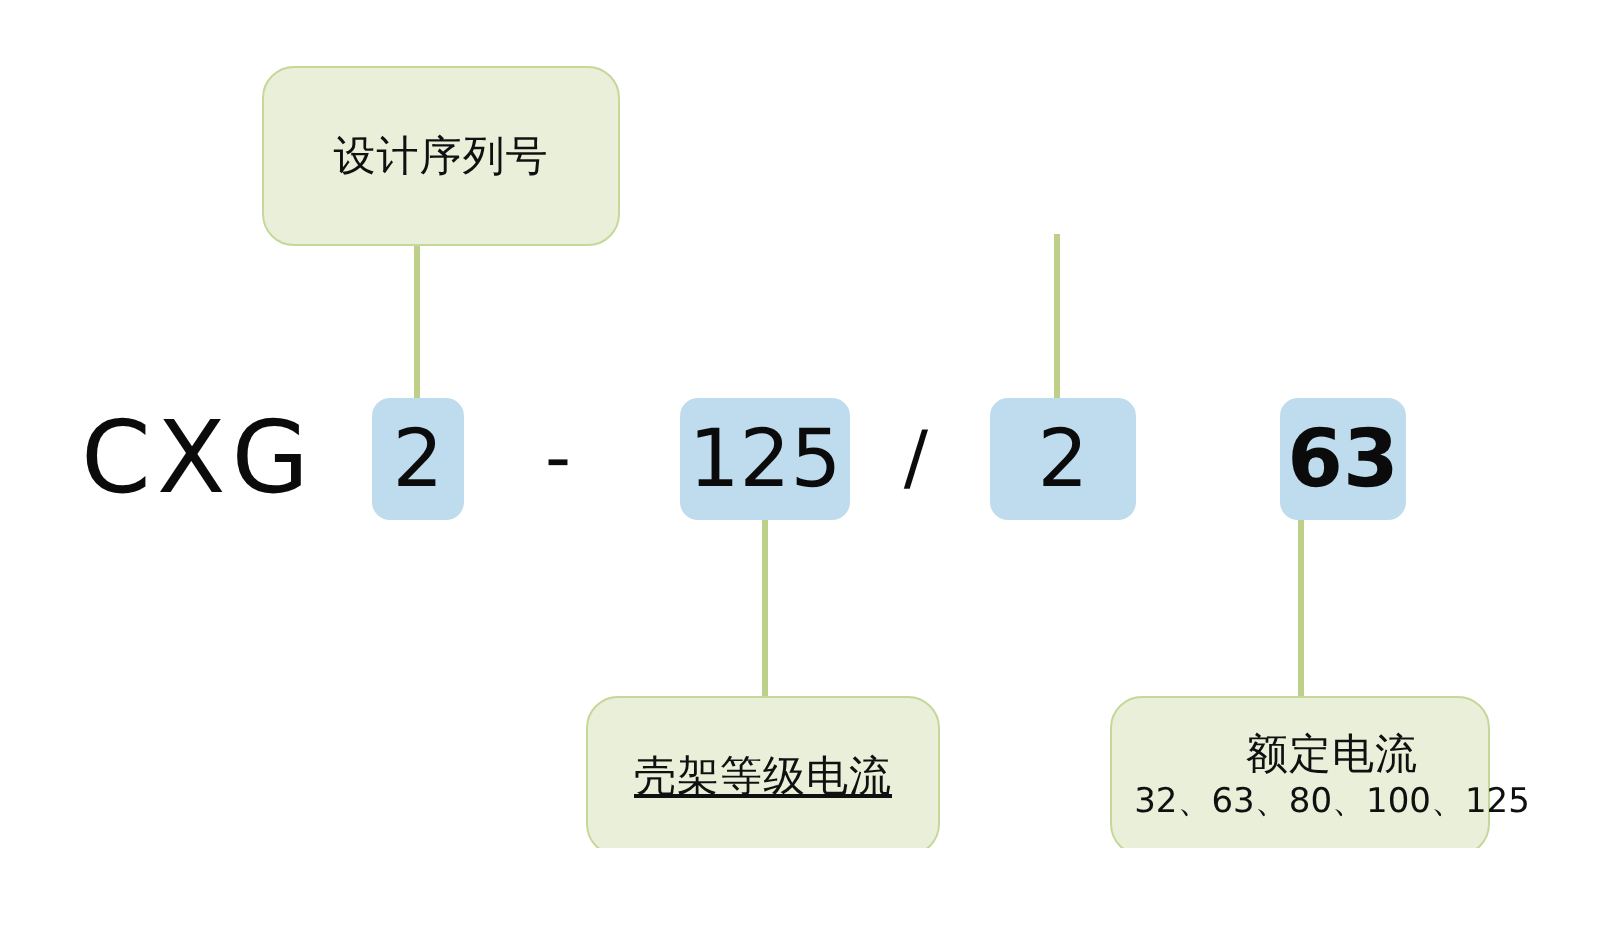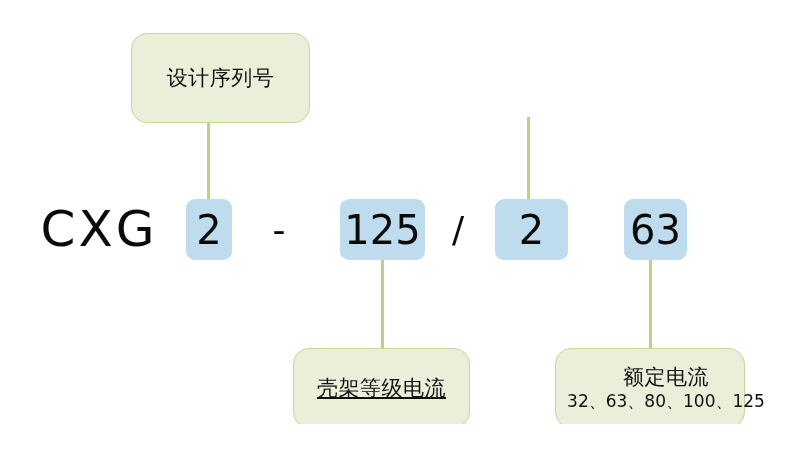--- a/index.html
+++ b/index.html
@@ -130,17 +130,17 @@
     <span class="code-token boxed" style="left:186px; width:46px;">2</span>
 
     <span class="code-token sep" style="left:264px; width:30px;">-</span>
 
     <span class="code-token boxed" style="left:340px; width:85px;">125</span>
 
     <span class="code-token sep" style="left:443px; width:30px;">/</span>
 
     <span class="code-token boxed" style="left:495px; width:73px;">2</span>
 
-    <span class="code-token boxed" style="left:624px; width:63px;">63</span>
+    <span class="code-token boxed" style="left:640px; width:63px;font-weight:bold;">63</span>
 
   </div>
 
 </div>
 
 </body></html>

